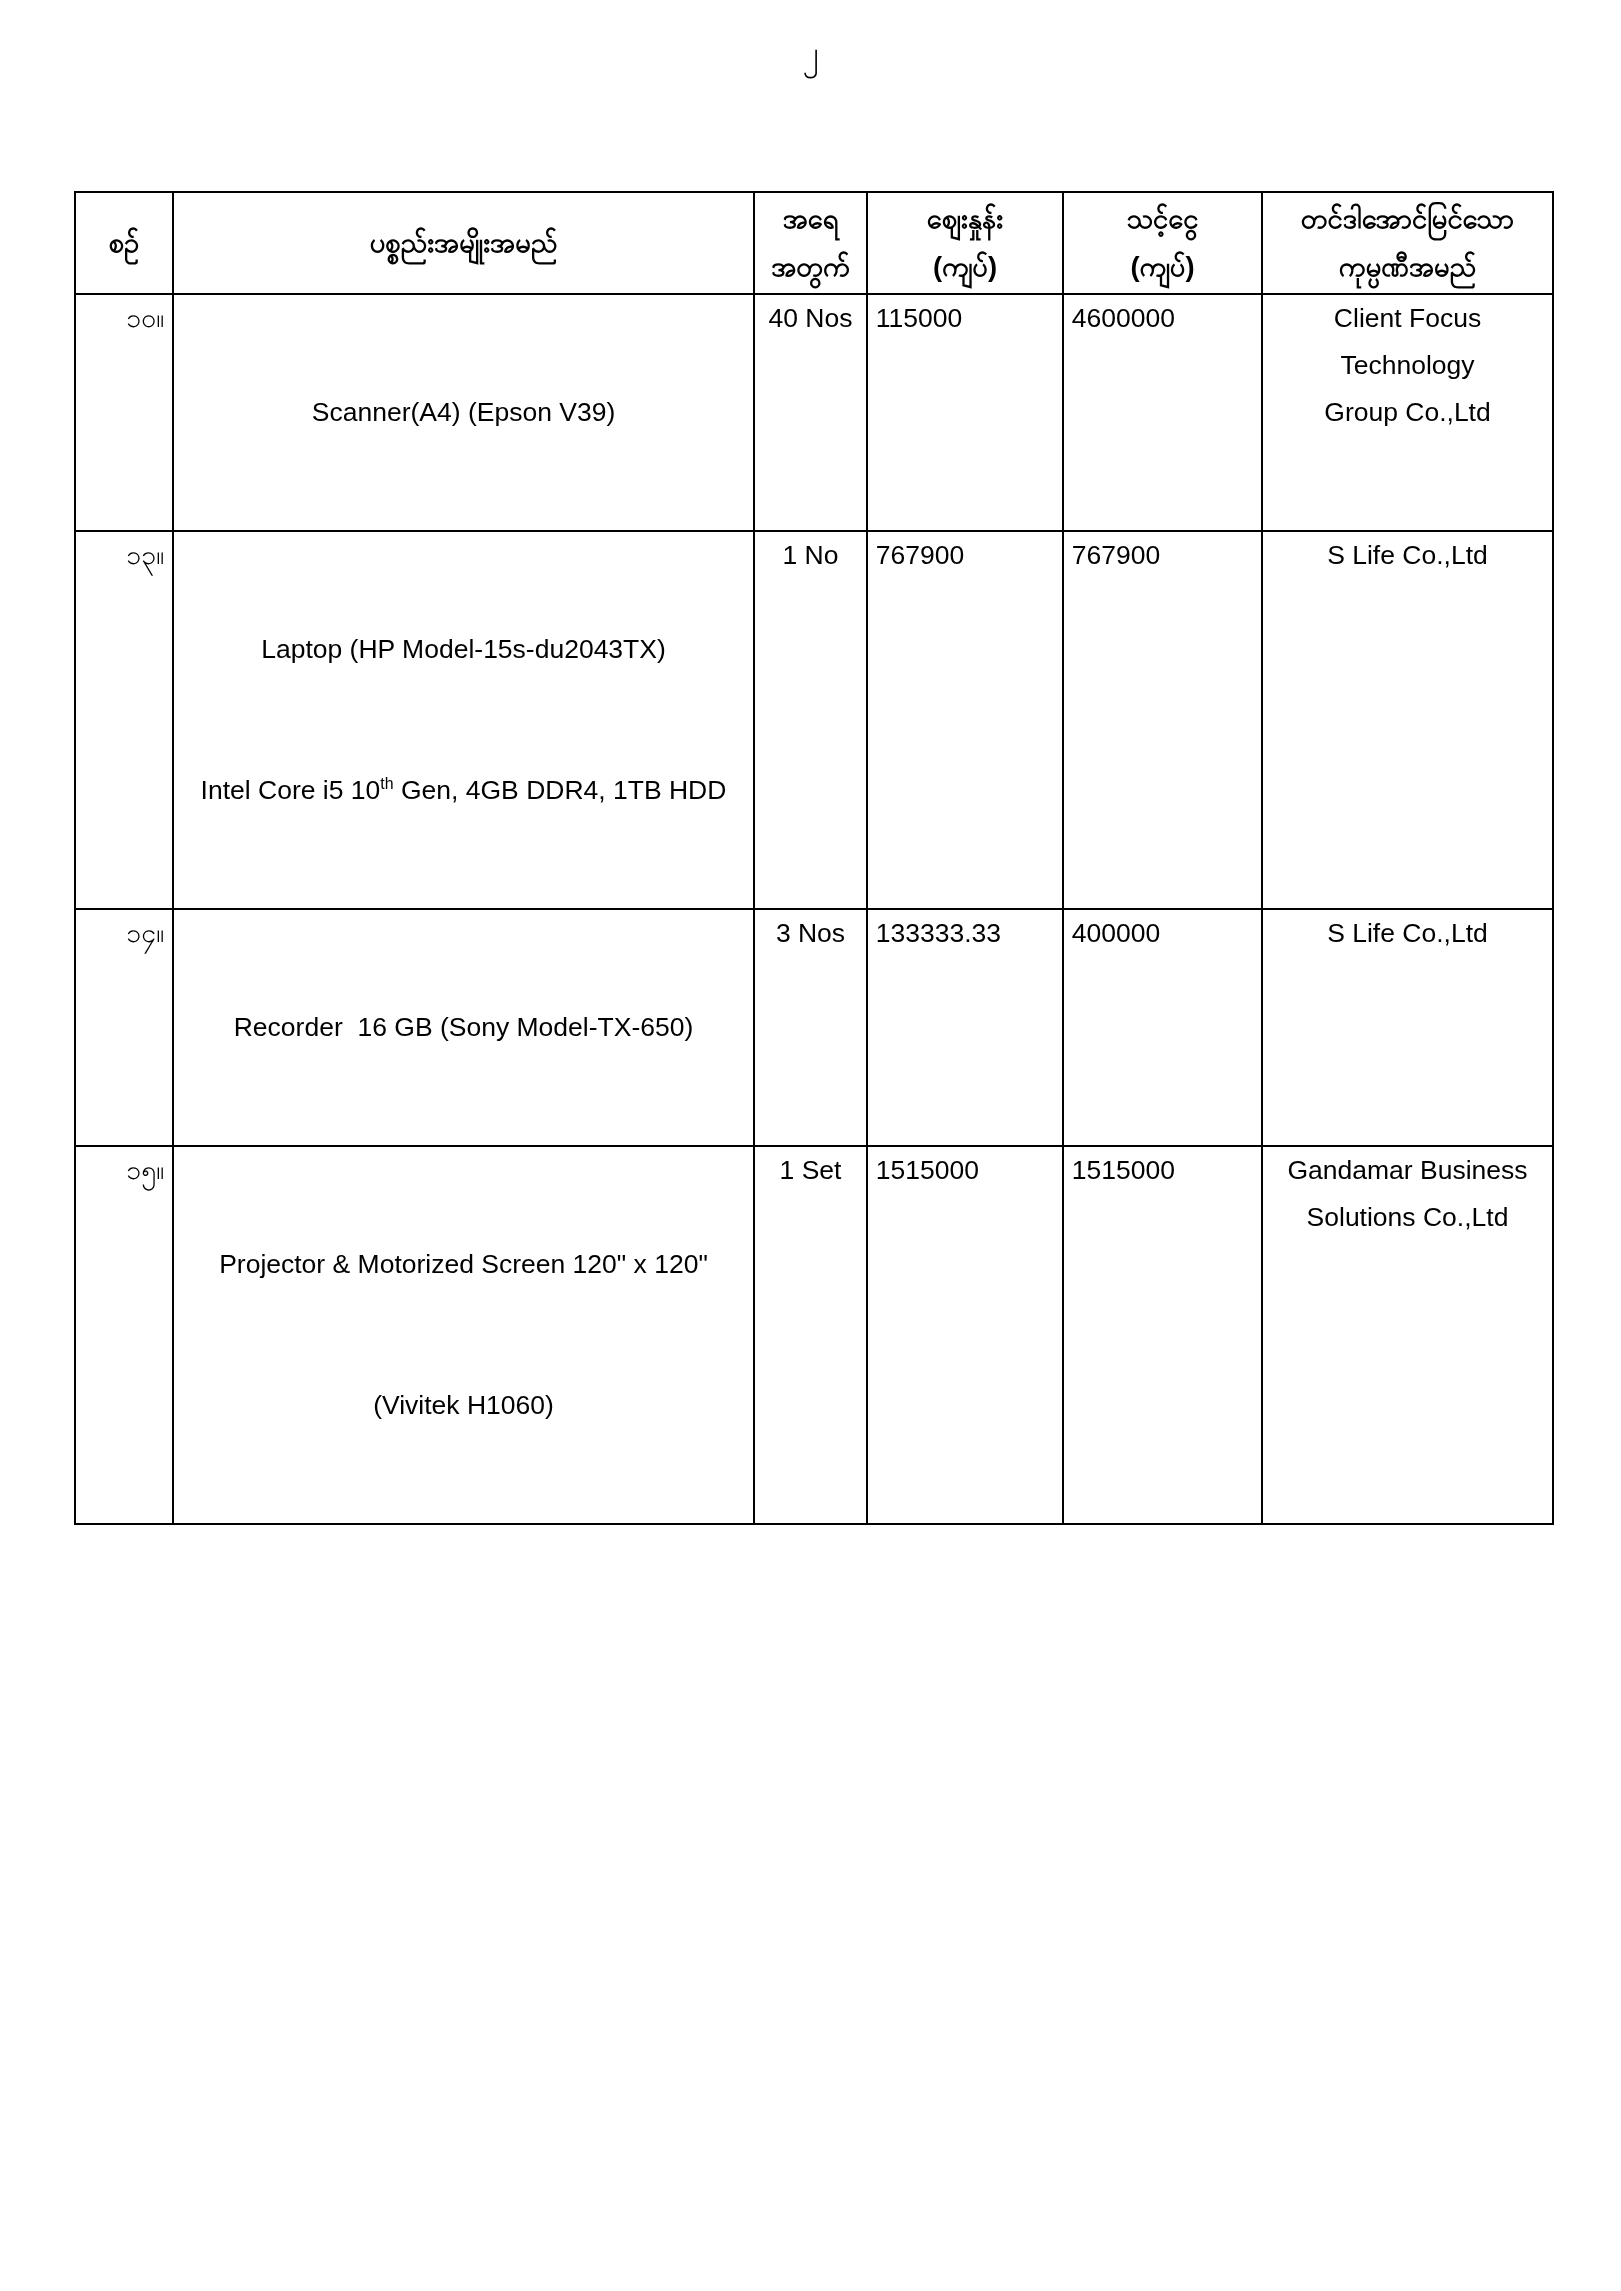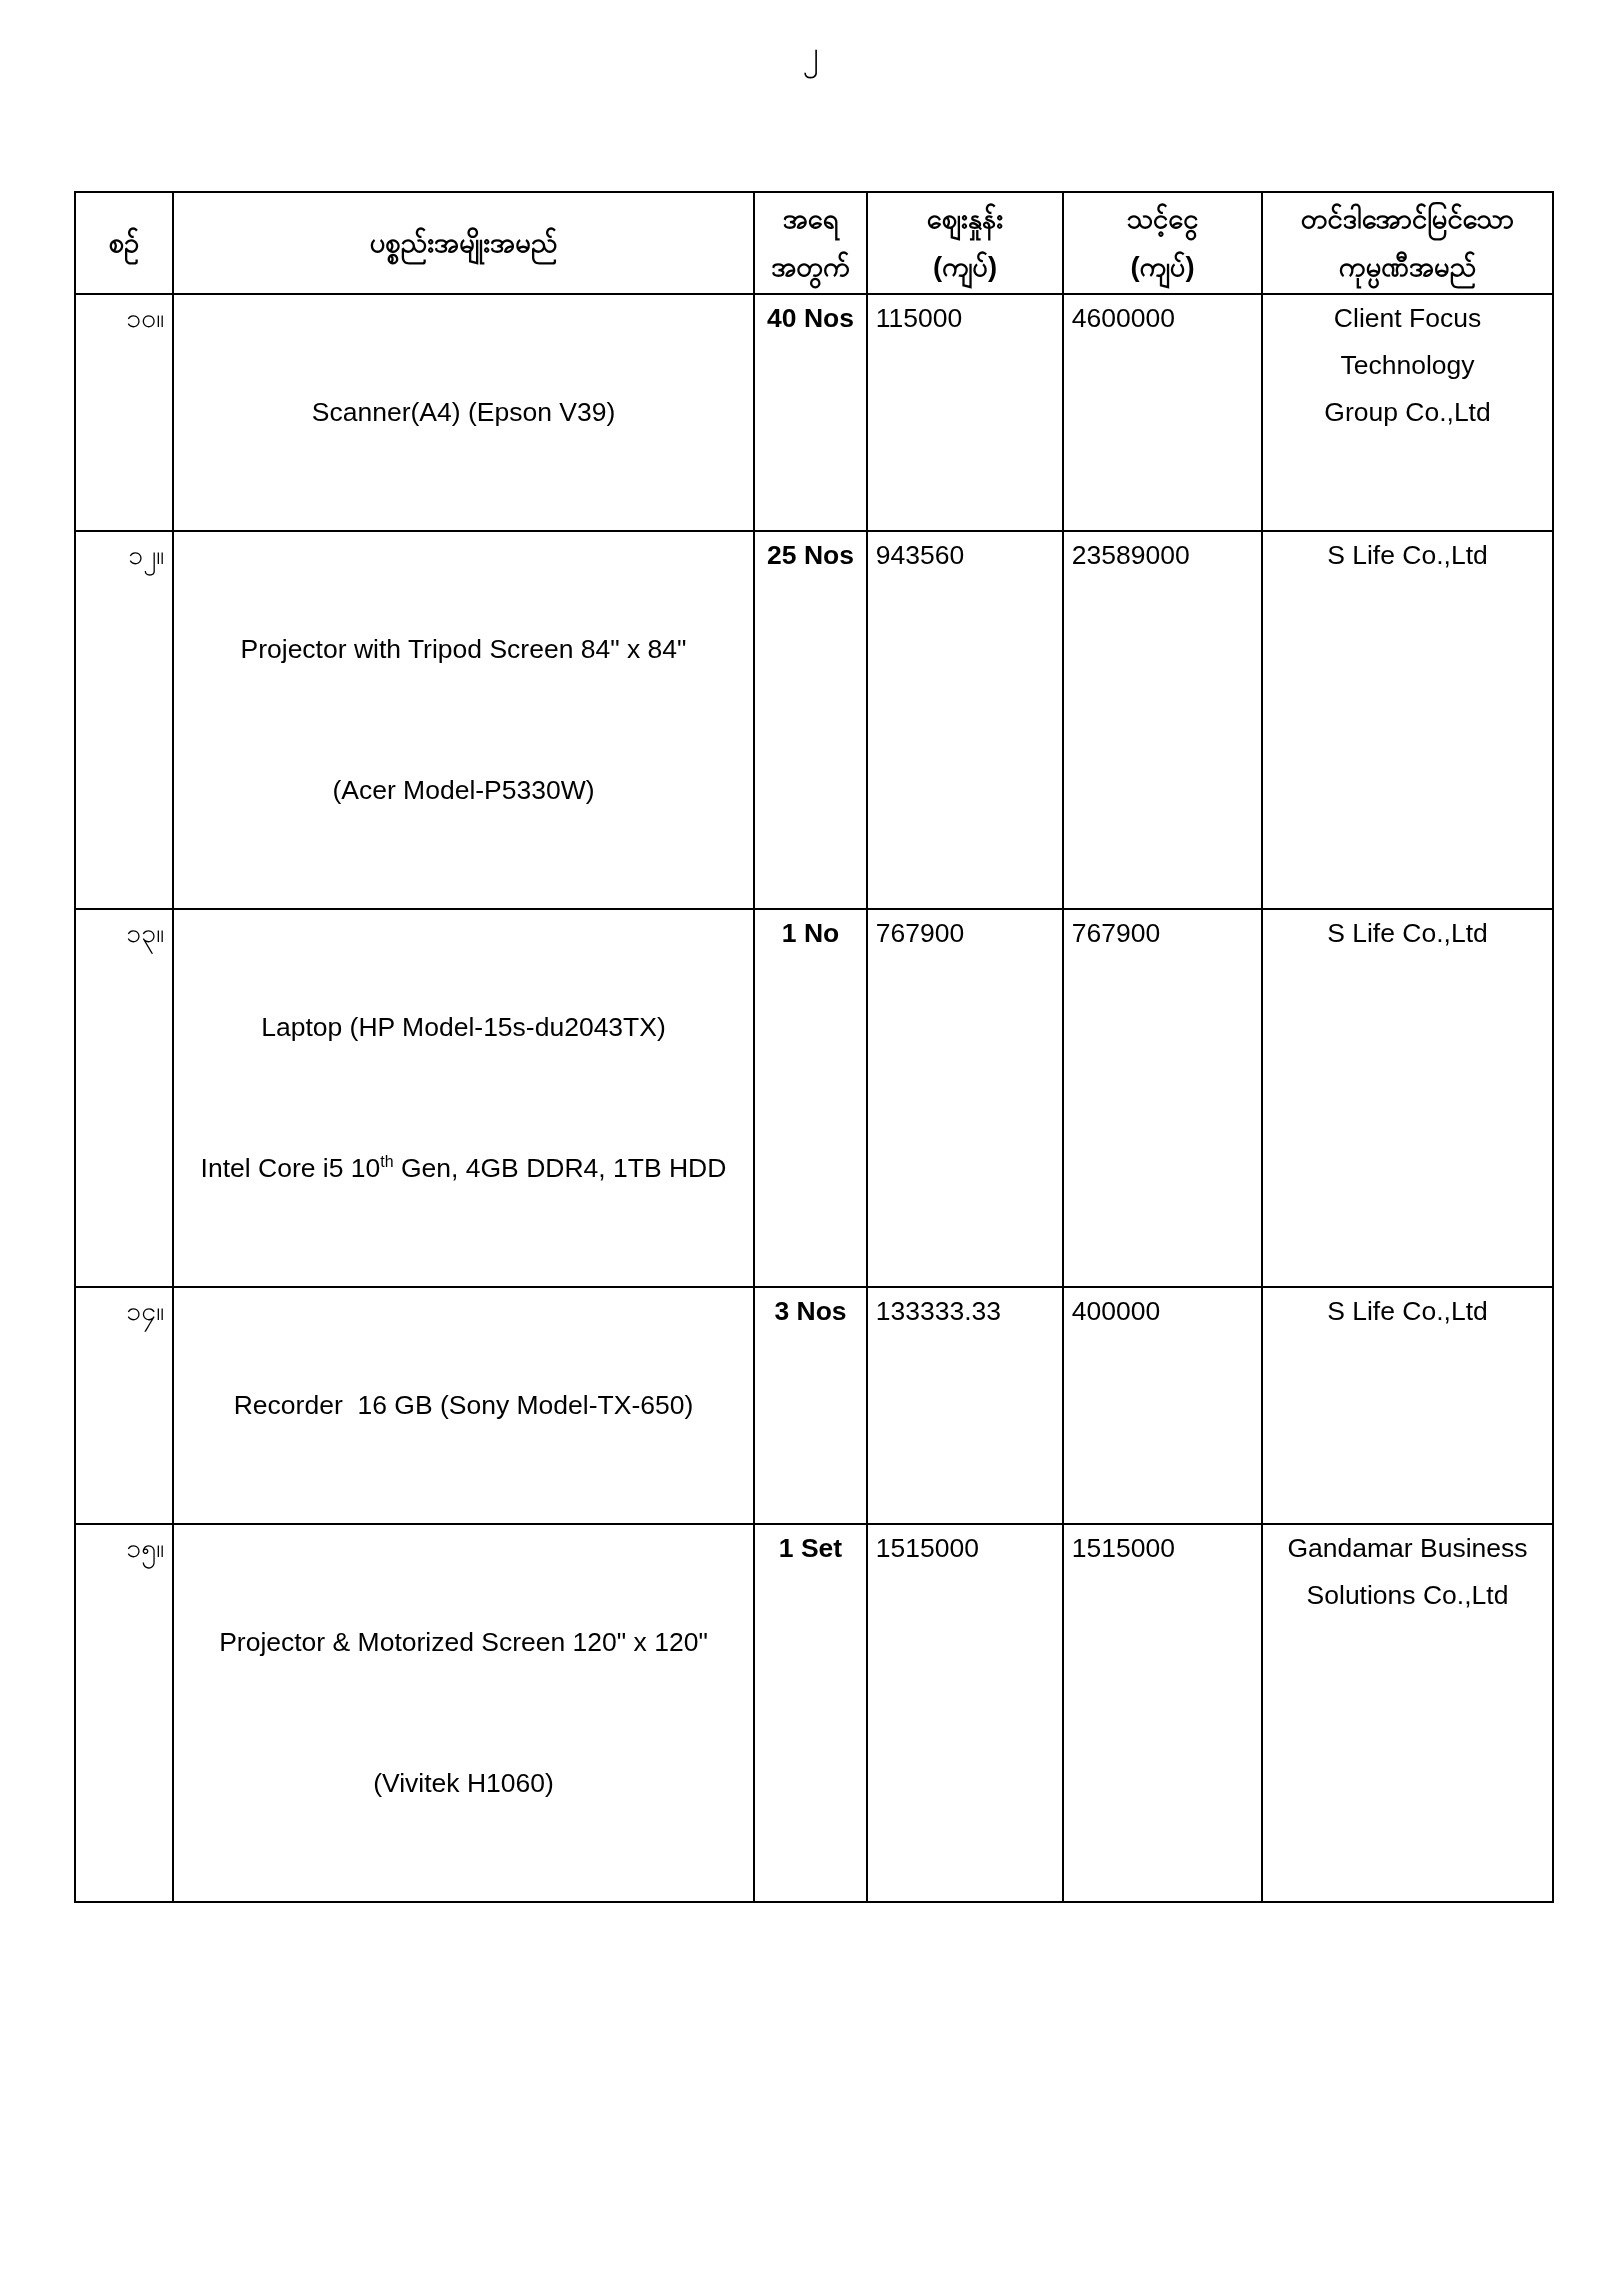--- a/index.html
+++ b/index.html
@@ -22,21 +22,21 @@
     text-align:center; vertical-align:middle; padding:2px 3.9px;
   }
   table.tender td {
     font-size:26.5px; line-height:47px; vertical-align:top; padding:0 7.8px;
   }
   .h-head { height:92px; }
   .h95 { height:93px; } .h98 { height:96px; } .h49 { height:48px; }
   .h97 { height:95px; }
   .c-serial  { text-align:right; }
   .c-item    { text-align:left; white-space:pre-wrap; }
-  .c-qty     { text-align:center;font-weight:bold; }
+  .c-qty     { text-align:center; }
   .c-num     { padding-right:11.8px;margin-left:13px; }
   .c-company { text-align:center; }
   .line { min-height:0;text-align:center; }
   sup.tiny { font-size:60%; vertical-align:super; line-height:0; }
 </style>
 </head>
 <body>
 
 <div class="page-number">၂</div>
 
@@ -81,33 +81,20 @@
       <td class="c-qty">40 Nos</td>
       <td class="c-num">115000</td>
       <td class="c-num">4600000</td>
       <td class="c-company">
         <div class="line">Client Focus Technology</div>
         <div class="line">Group Co.,Ltd</div>
       </td>
     </tr>
 
 
-    <tr class="h98">
-      <td class="c-serial">၁၂။</td>
-      <td class="c-item">
-        <div class="line">Projector with Tripod Screen 84" x 84"</div>
-        <div class="line">(Acer Model-P5330W)</div>
-      </td>
-      <td class="c-qty">25 Nos</td>
-      <td class="c-num">943560</td>
-      <td class="c-num">23589000</td>
-      <td class="c-company">
-        <div class="line">S Life Co.,Ltd</div>
-      </td>
-    </tr>
 
     <tr class="h98">
       <td class="c-serial">၁၃။</td>
       <td class="c-item">
         <div class="line">Laptop (HP Model-15s-du2043TX)</div>
         <div class="line"><span>Intel Core i5 10</span><sup class="tiny">th</sup><span> Gen, 4GB DDR4, 1TB HDD</span></div>
       </td>
       <td class="c-qty">1 No</td>
       <td class="c-num">767900</td>
       <td class="c-num">767900</td>

